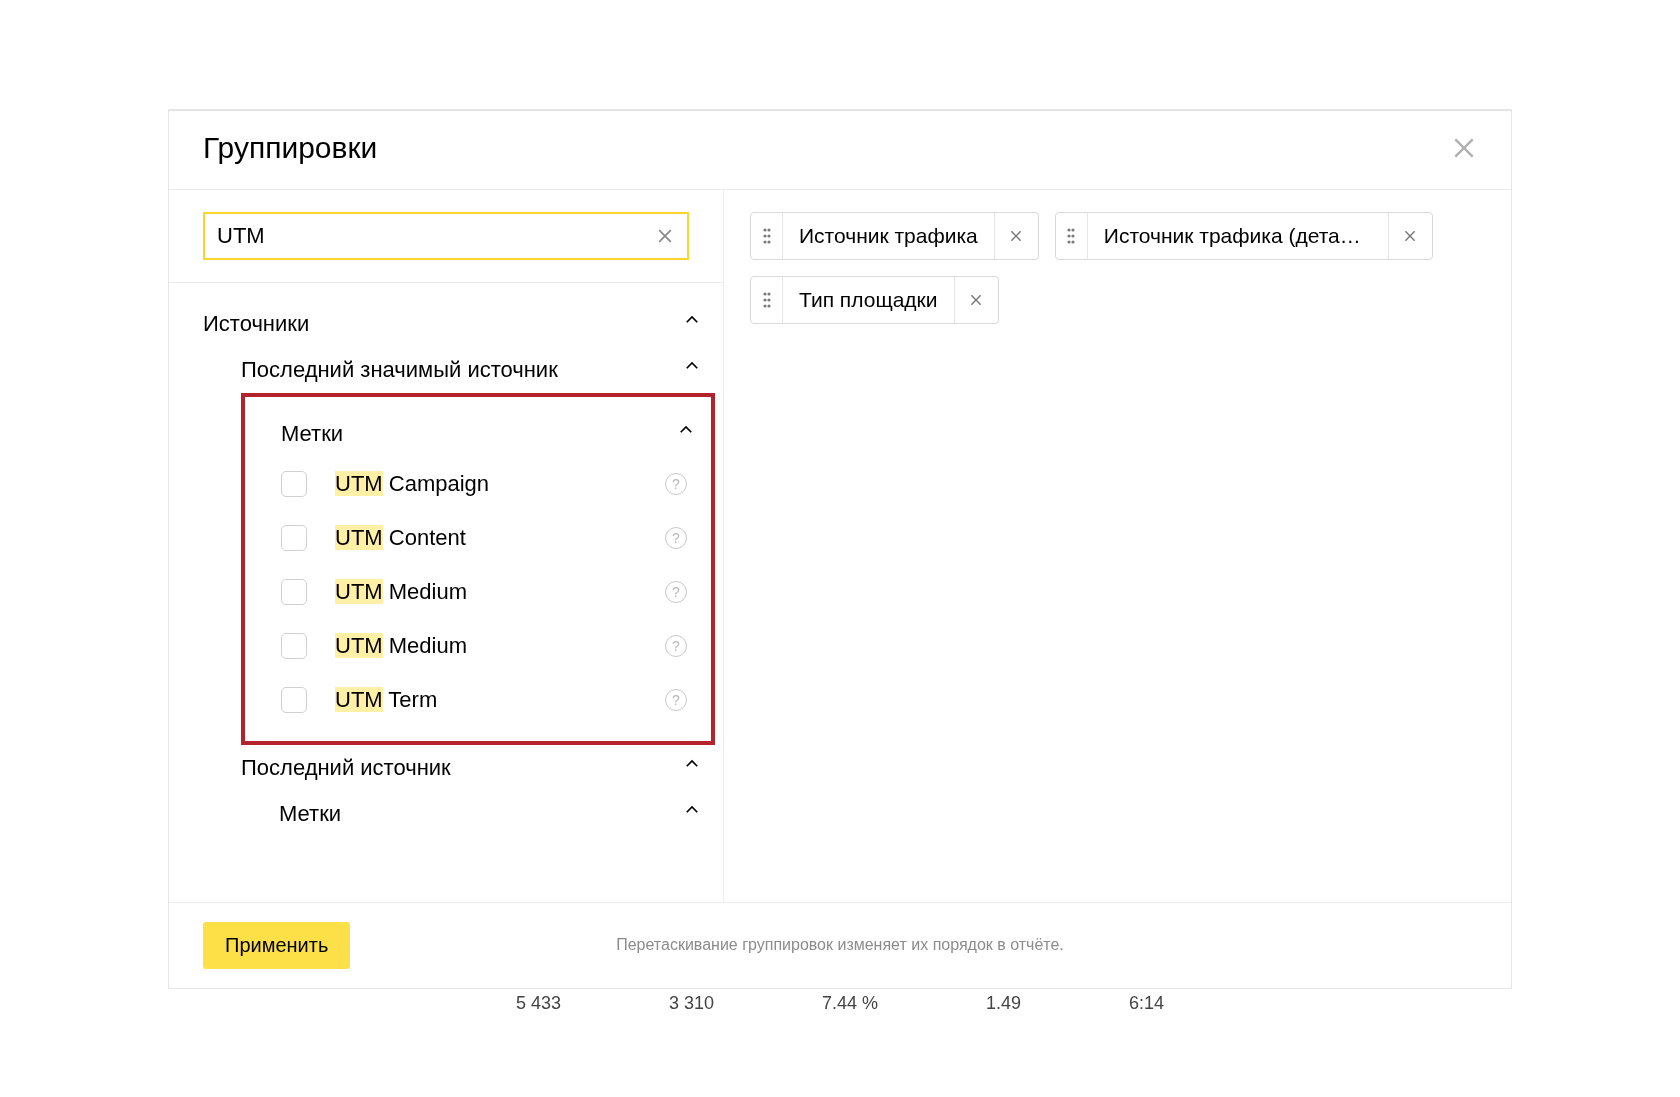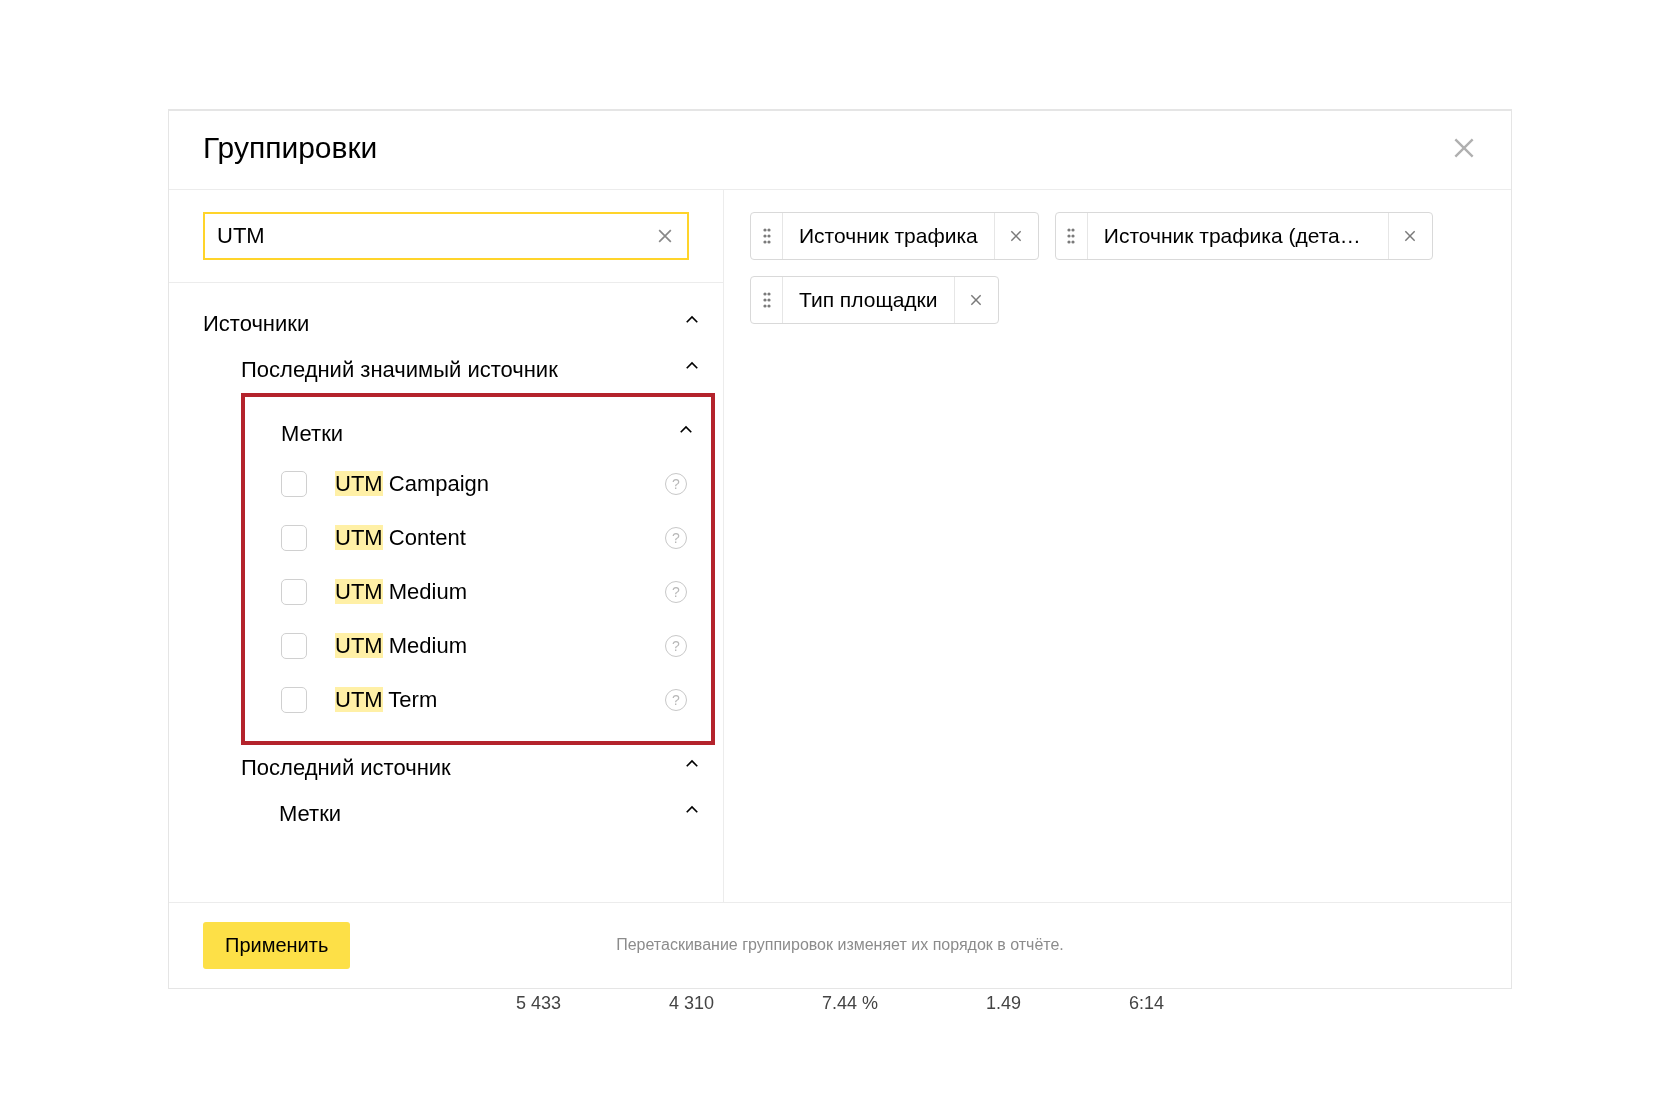--- a/index.html
+++ b/index.html
@@ -231,20 +231,20 @@
 
     </div>
 
     <div class="modal-footer">
       <button class="apply-btn">Применить</button>
       <div class="hint">Перетаскивание группировок изменяет их порядок в отчёте.</div>
     </div>
 
     <div class="bottom-nums">
       <span>5 433</span>
-      <span>4 310</span>
+      <span>3 310</span>
       <span>7.44 %</span>
       <span>1.49</span>
       <span>6:14</span>
     </div>
 
   </div>
 </div>
 
 </body></html>

